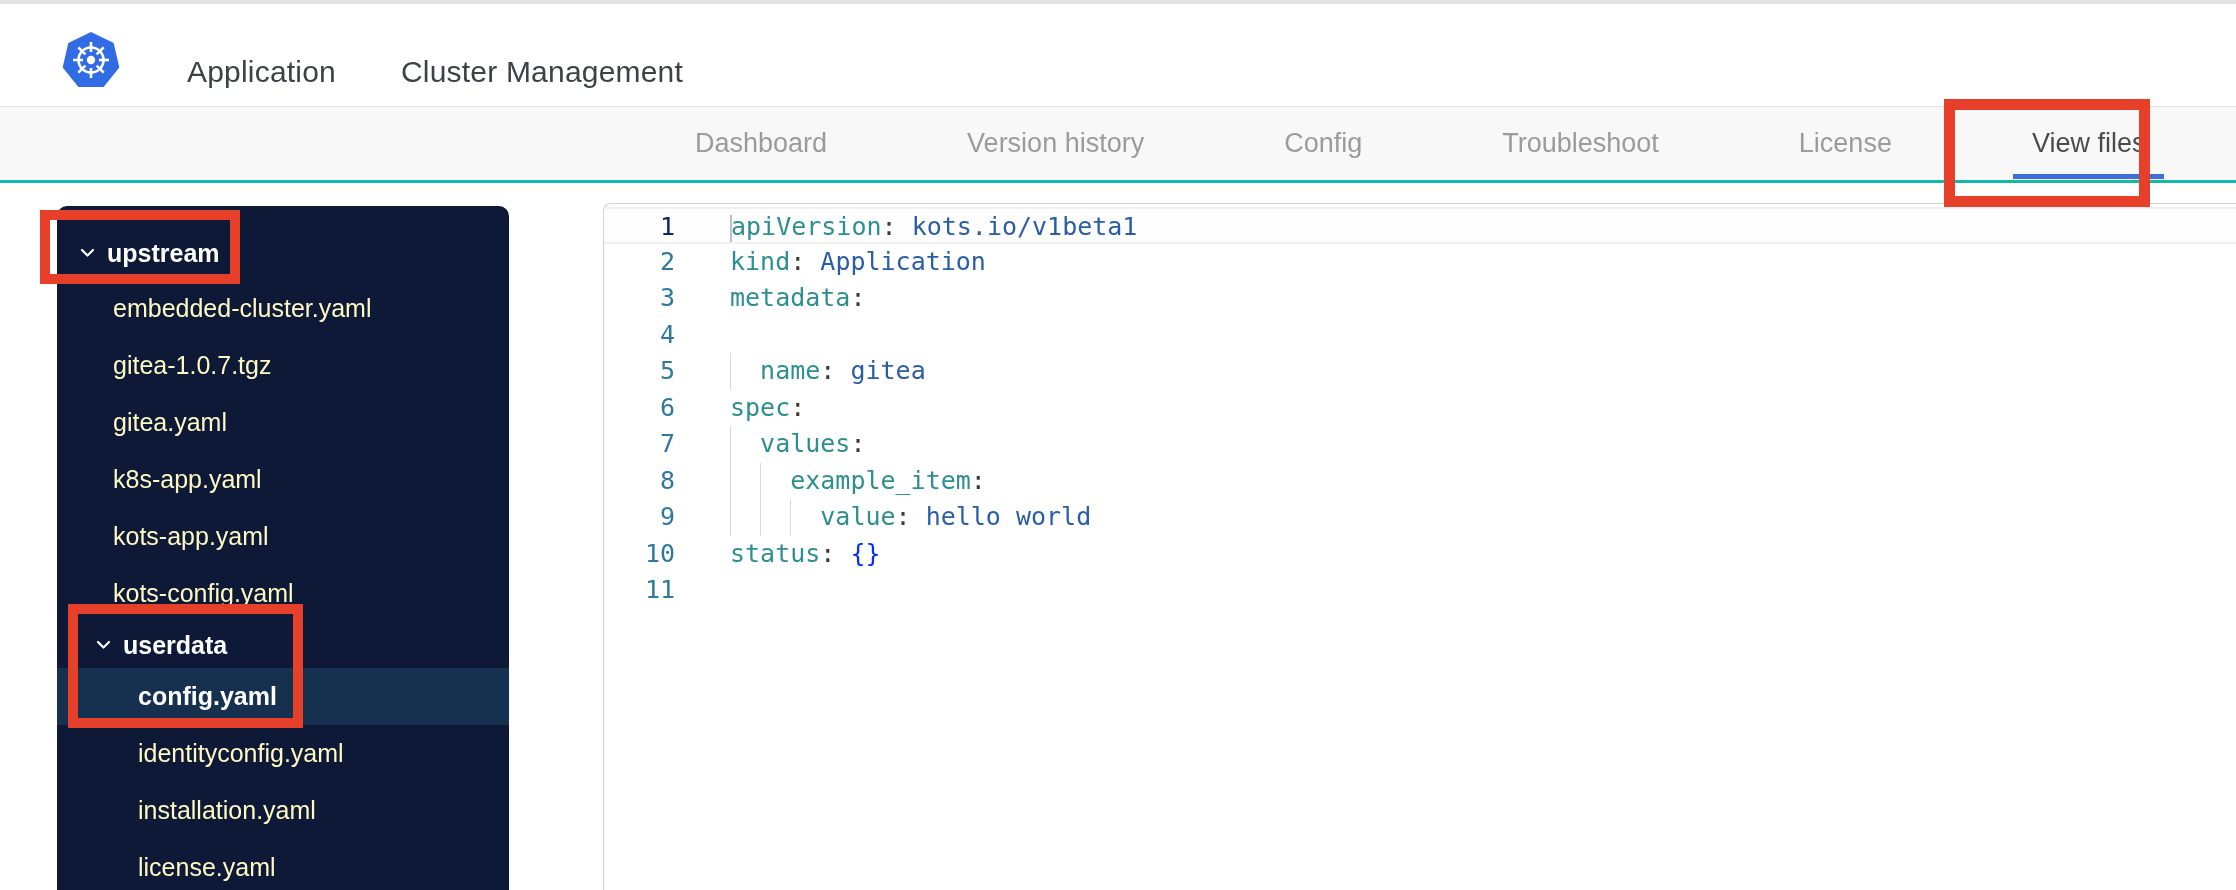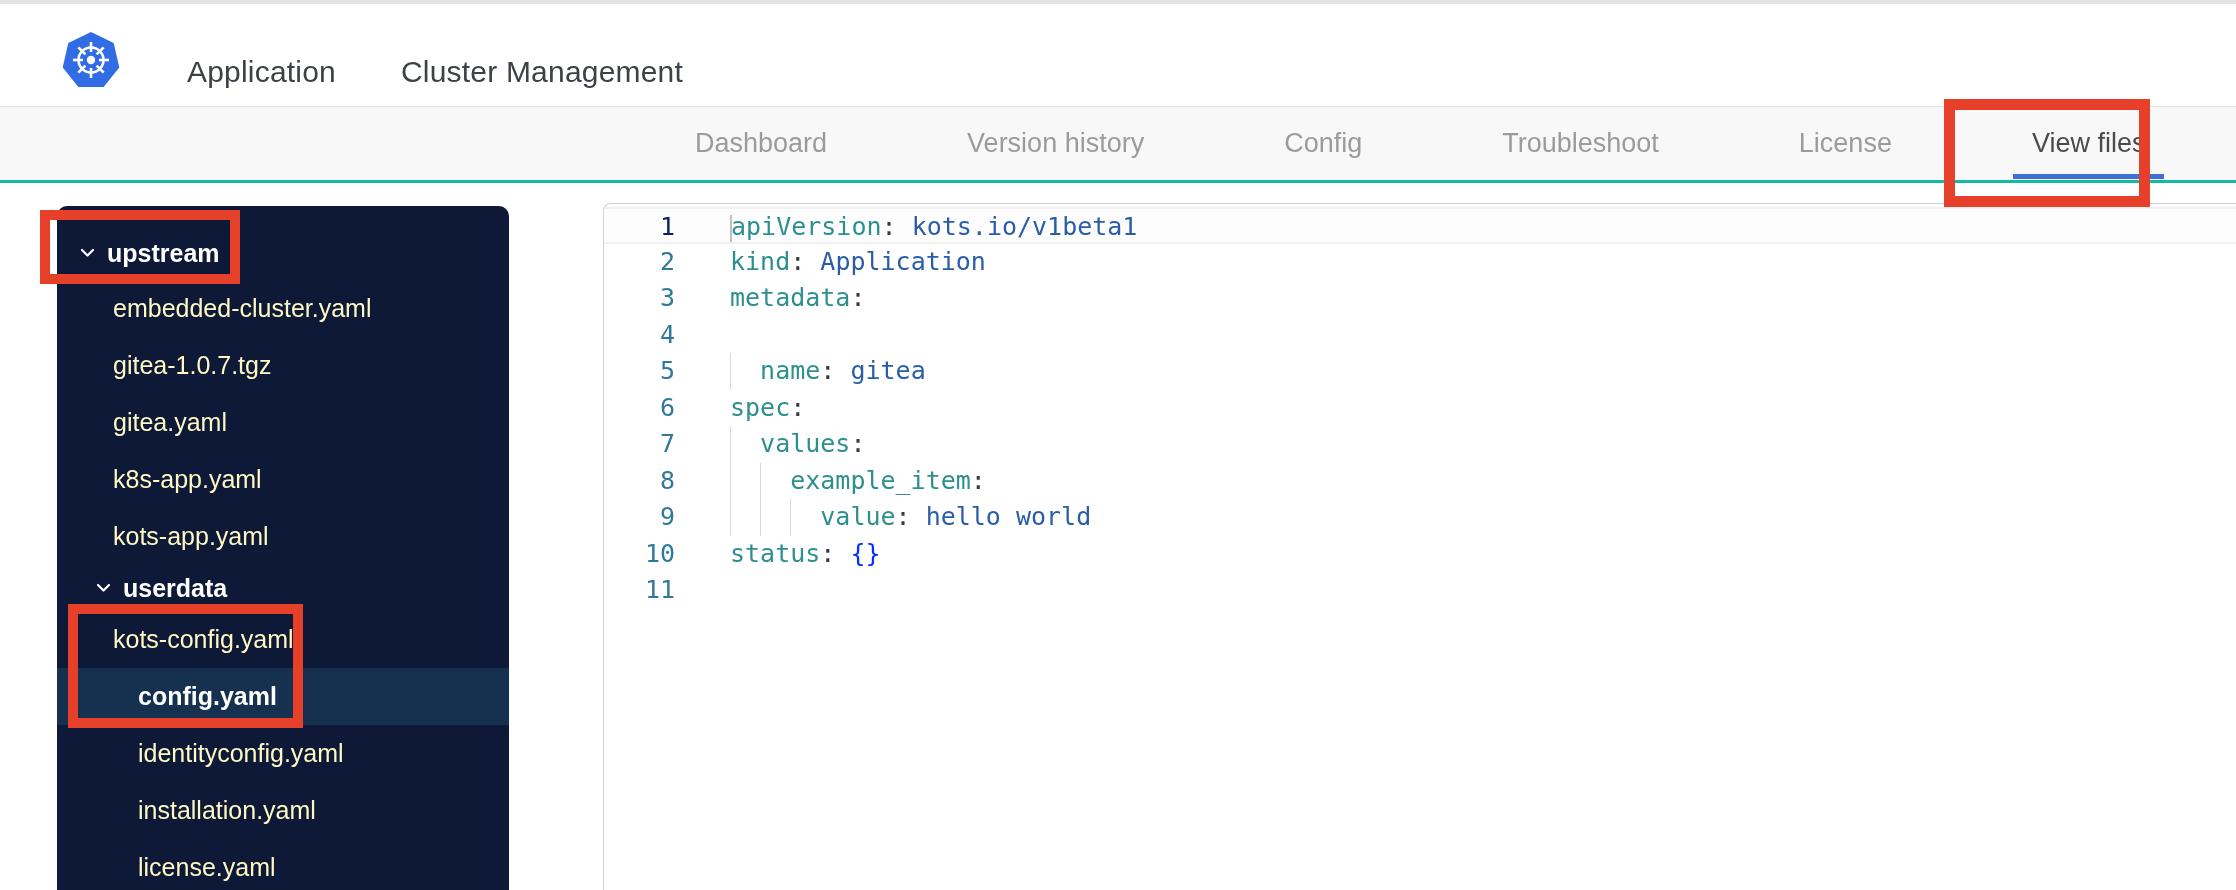--- a/index.html
+++ b/index.html
@@ -144,31 +144,31 @@
     </div>
     <div class="tree-row file lv1">
       <span>gitea.yaml</span>
     </div>
     <div class="tree-row file lv1">
       <span>k8s-app.yaml</span>
     </div>
     <div class="tree-row file lv1">
       <span>kots-app.yaml</span>
     </div>
+    <div class="tree-row file lv1">
+      <span>kots-config.yaml</span>
+    </div>
     <div class="tree-row folder lv1">
       <span class="chev">
         <svg width="15" height="10" viewBox="0 0 15 10">
           <path d="M2 2 L7.5 7.5 L13 2" stroke="#fff" stroke-width="2.2" fill="none" stroke-linecap="round" stroke-linejoin="round"></path>
         </svg>
       </span>
       <span>userdata</span>
     </div>
-    <div class="tree-row file lv1">
-      <span>kots-config.yaml</span>
-    </div>
     <div class="tree-row file lv2 selected">
       <span>config.yaml</span>
     </div>
     <div class="tree-row file lv2">
       <span>identityconfig.yaml</span>
     </div>
     <div class="tree-row file lv2">
       <span>installation.yaml</span>
     </div>
     <div class="tree-row file lv2">

